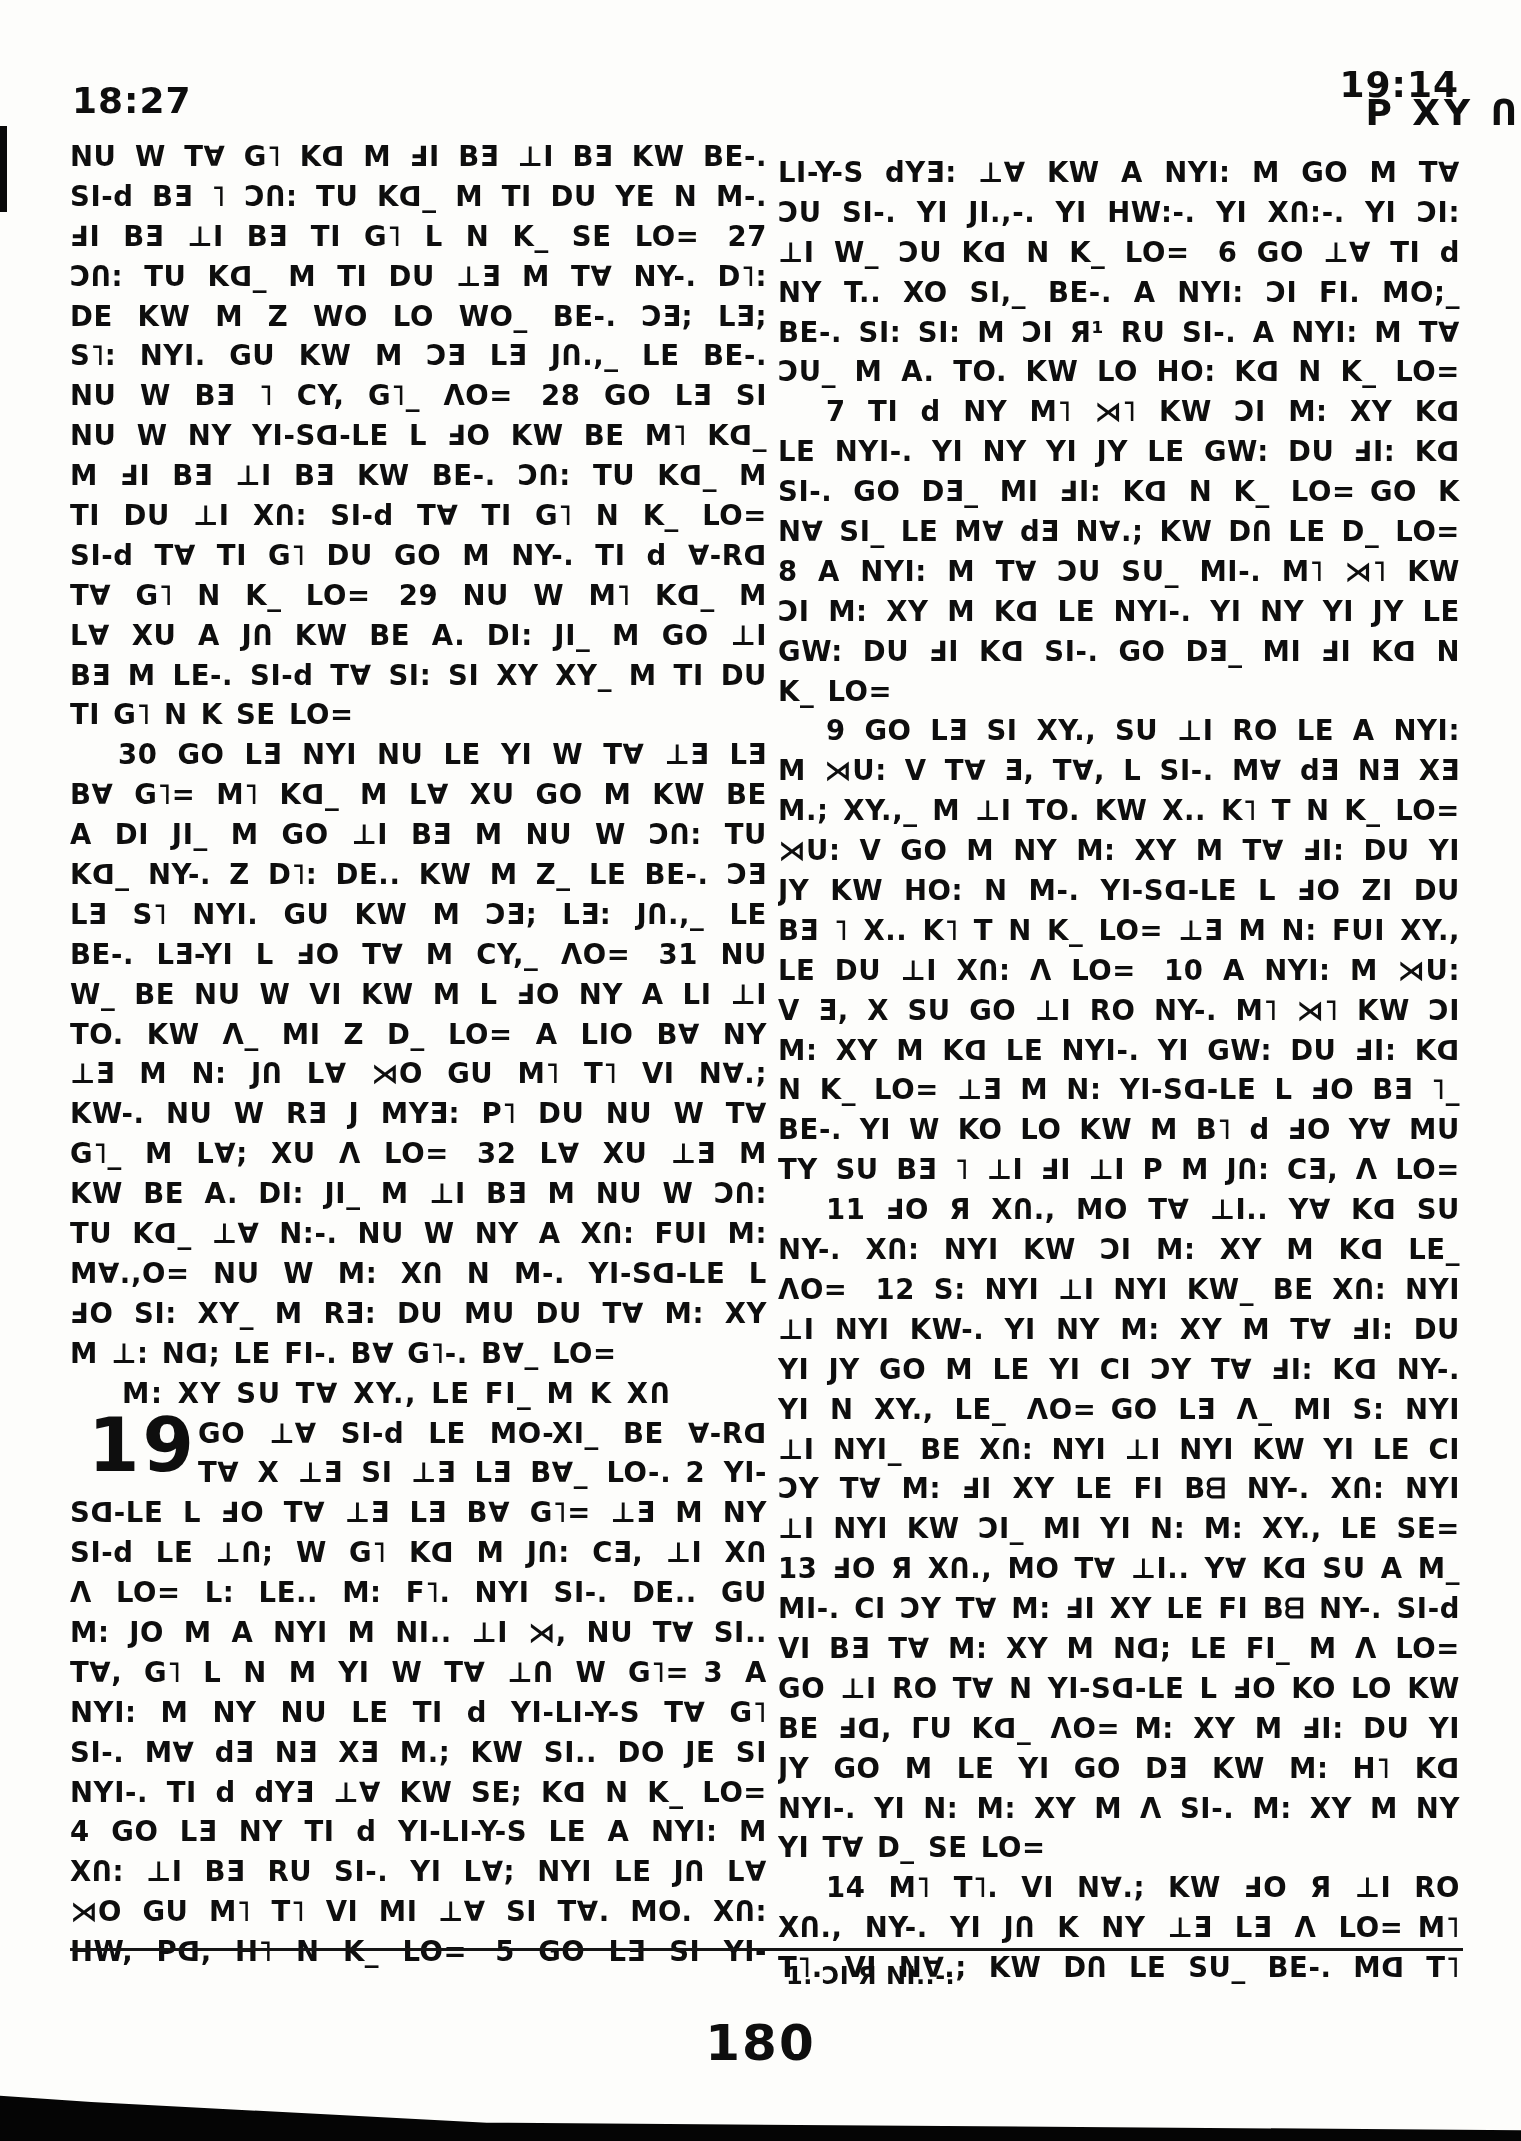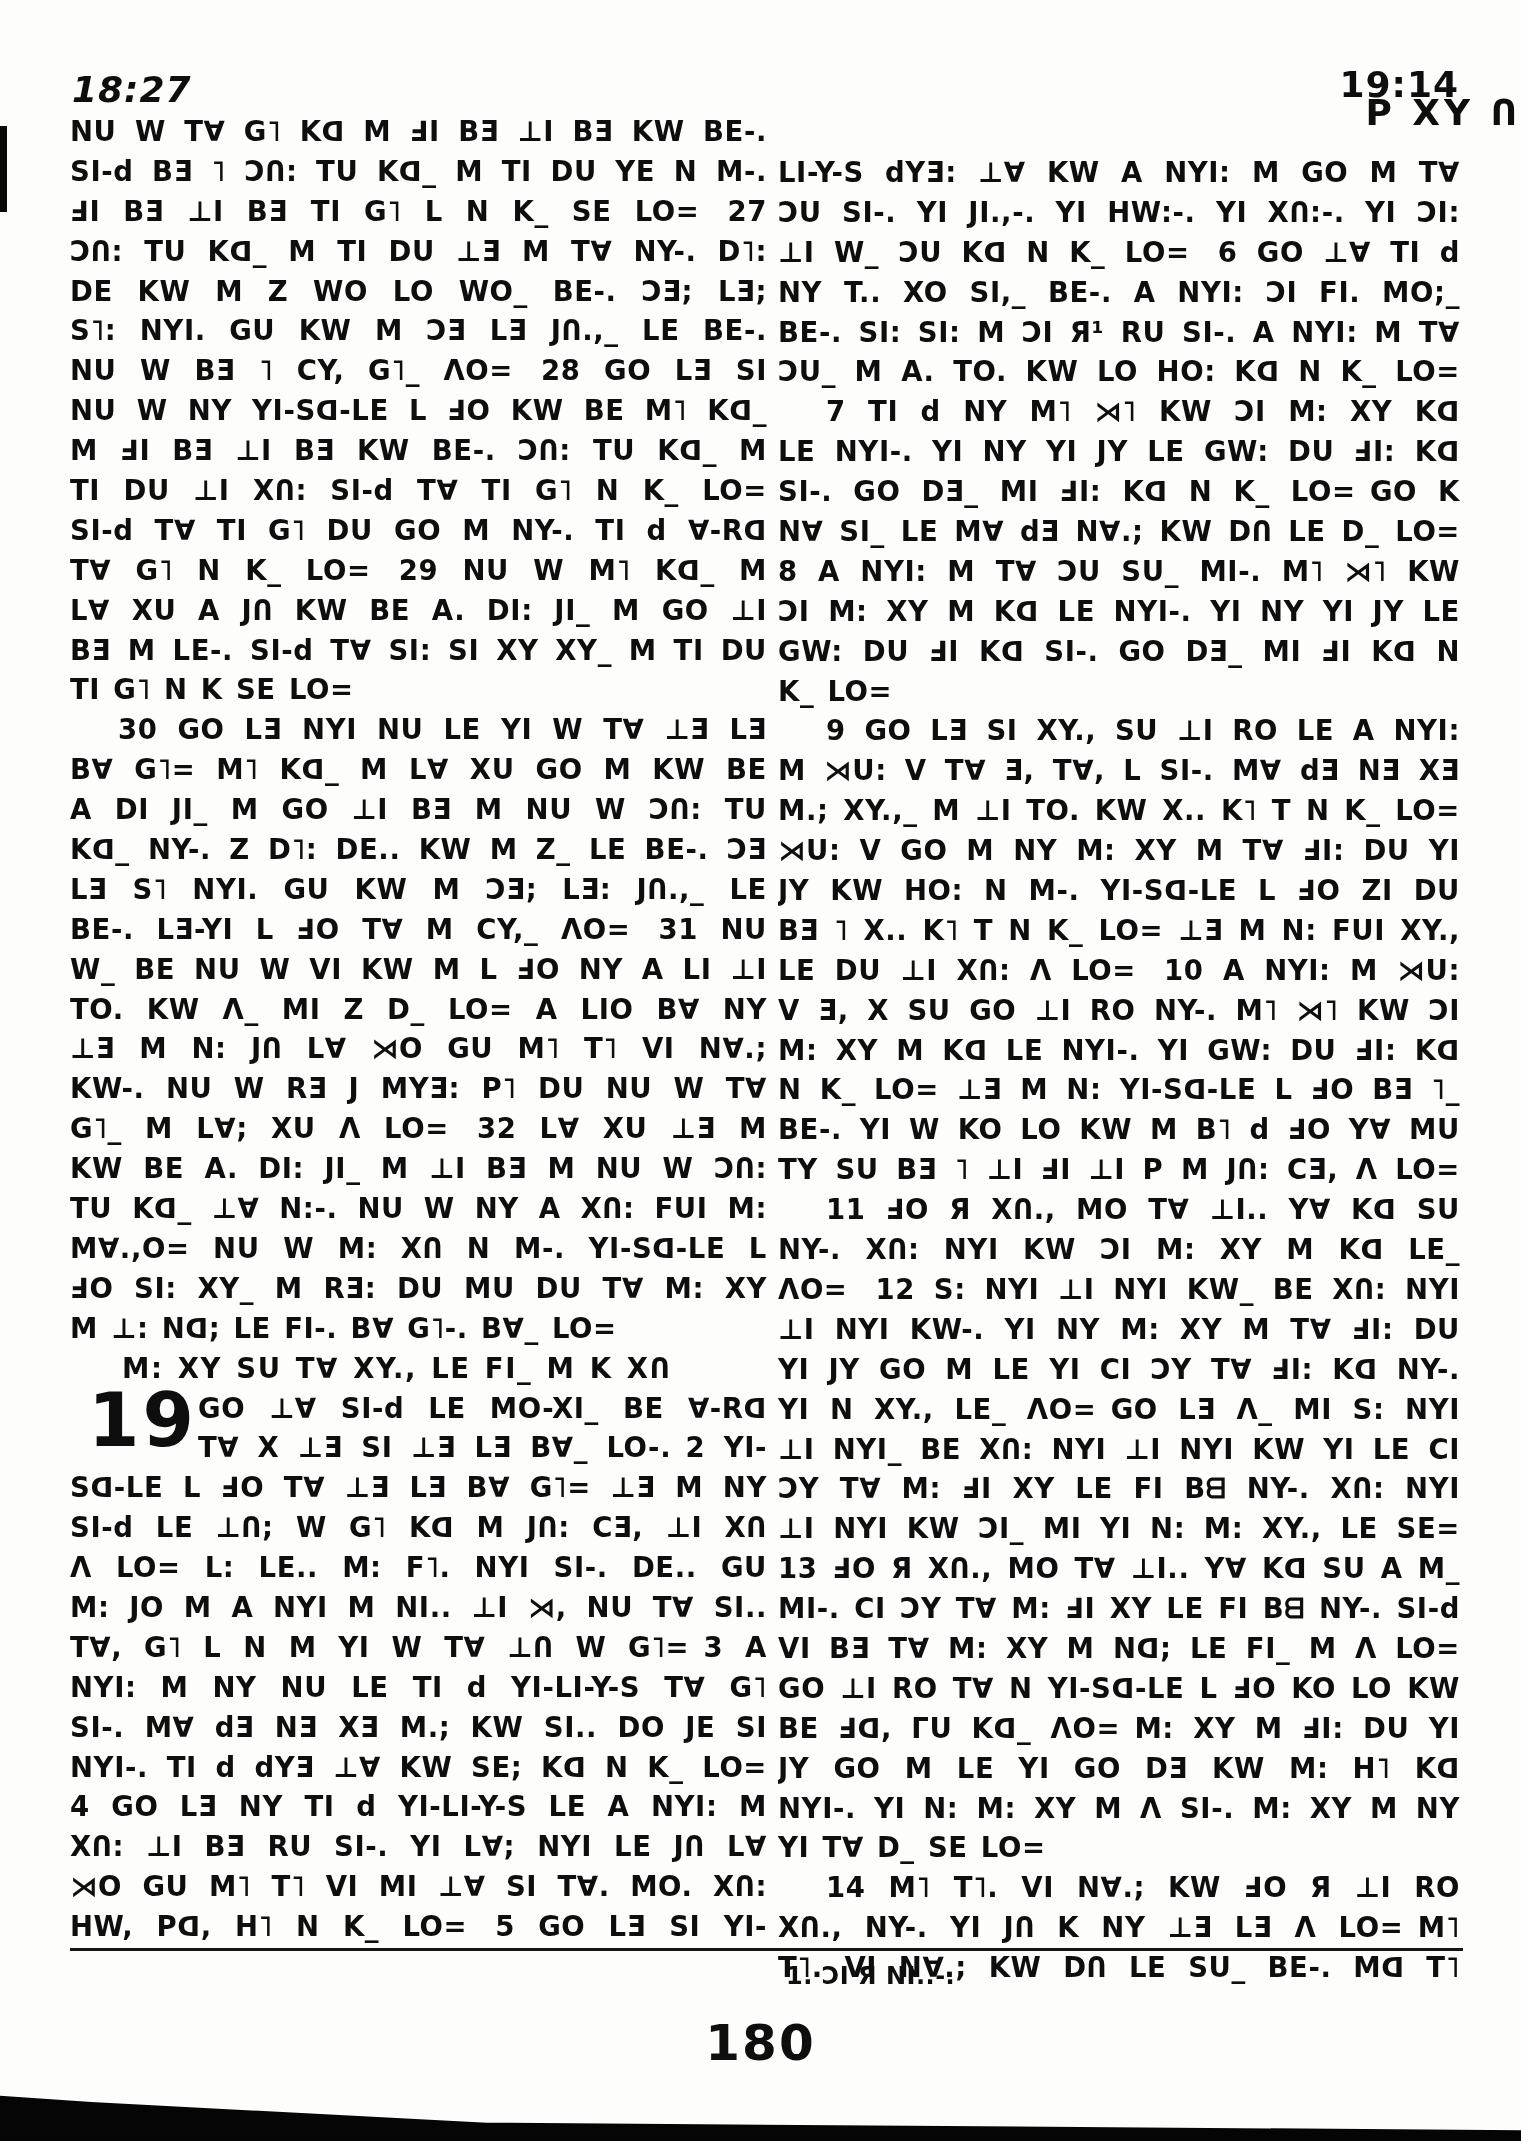--- a/index.html
+++ b/index.html
@@ -4,26 +4,26 @@
 <style>
   html,body{margin:0;padding:0;background:#e8e8e6;}
   .page{
     position:relative;width:1521px;height:2141px;margin:0 auto;
     background:#fdfdfb;color:#0e0e0e;overflow:hidden;
     font-family:"DejaVu Sans","Liberation Sans",sans-serif;
     font-weight:bold;
   }
   
   .hdr{position:absolute;top:64px;left:0;right:0;height:44px;font-size:36px;letter-spacing:1px;}
-  .hdr .hl{position:absolute;left:72px;top:5px;font-style:italic;}
+  .hdr .hl{position:absolute;left:72px;top:16px;}
   .hdr .hc{position:absolute;left:0;right:0;top:0;text-align:right;letter-spacing:4px;margin-top:28px;}
   .hdr .hr{position:absolute;right:62px;top:0;}
   
   .col{position:absolute;top:112px;font-size:27.5px;letter-spacing:.6px;word-spacing:3px;}
-  .col-left{left:70px;width:697px;}
+  .col-left{left:70px;width:697px;margin-top:25px;}
   .col-right{left:778px;width:682px;margin-top:41px;}
   .line{
     height:39.9px;line-height:39.9px;overflow:hidden;
     text-align:justify;text-align-last:justify;white-space:normal;
   }
   .line.short{text-align-last:left;}
   .line.indent{padding-left:48px;}
   .line.heading{letter-spacing:1.6px;padding-left:52px;text-align-last:left;}
   .line.chap{padding-left:128px;position:relative;overflow:visible;}
   .dropcap{

